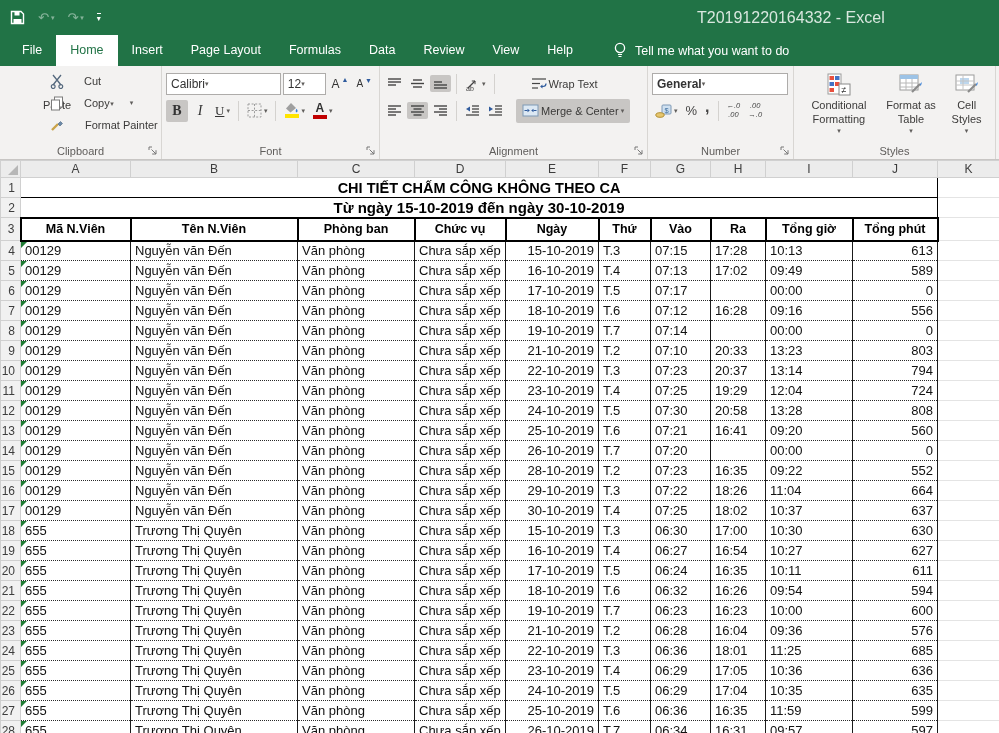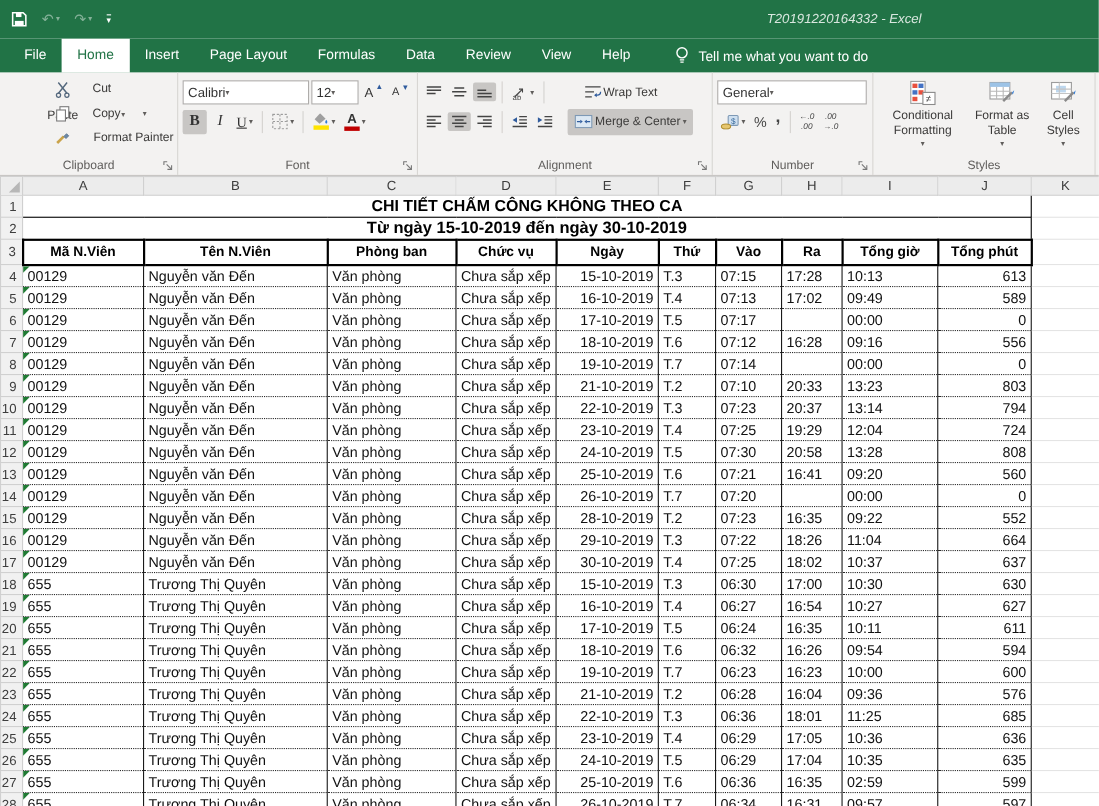--- a/index.html
+++ b/index.html
@@ -7,21 +7,21 @@
   body { font-family:"Liberation Sans","DejaVu Sans",sans-serif; background:#fff; }
   .app { width:999px; height:733px; position:relative; overflow:hidden; background:#fff; }
 
   
   .titlebar { height:35px; background:#217346; display:flex; align-items:center; position:relative; }
   .qat { display:flex; align-items:center; margin-left:10px; gap:13px; }
   .qbtn { display:flex; align-items:center; color:#fff; font-size:13px; line-height:1; }
   .qbtn.dis { opacity:.45; }
   .qcar { font-size:7px; margin-left:2px; color:#fff; }
   .qat-custom { color:#fff; font-size:8px; border-top:1px solid #fff; padding-top:1px; }
-  .win-title { position:absolute; left:697px; top:0; line-height:35px; color:#dcе9e2; color:#d9e7df; font-size:12px;font-style:italic; }
+  .win-title { position:absolute; left:697px; top:0; line-height:35px; color:#dcе9e2; color:#d9e7df; font-size:16px; }
 
   
   .tabsrow { height:31px; background:#217346; display:flex; align-items:stretch; }
   .rtab { color:#fff; font-size:12.5px; line-height:31px; padding:0 14px; cursor:default; }
   .rtab:first-child { margin-left:8px; }
   .rtab.active { background:#fff; color:#217346; }
   .tellme { display:flex; align-items:center; gap:8px; color:#fff; font-size:12.5px; margin-left:26px; }
 
   
   .ribbon { height:94px; background:#f3f2f1; border-bottom:1px solid #c8c6c4; display:flex; align-items:stretch; }
@@ -358,21 +358,21 @@
           <svg width="10" height="10" viewBox="0 0 10 10">
             <path d="M1 4V1h3" fill="none" stroke="#777"></path>
             <path d="M3.5 3.5L8 8" stroke="#777"></path>
             <path d="M8 4.2V8H4.2" fill="none" stroke="#777"></path>
           </svg>
         </span>
     </div>
 
     <div class="group" style="width:146px;">
       <div class="frow">
-        <div class="combo" style="width:136px;">
+        <div class="combo" style="width:136px;font-weight:bold;">
           <span>General</span>
           <span class="car">▾</span>
         </div>
       </div>
       <div class="frow">
         <div class="rbtn">
           <svg width="17" height="14">
               <rect x="7" y="1" width="9" height="9" rx="1" fill="#cfe0f0" stroke="#7e99b5"></rect>
               <ellipse cx="5" cy="11" rx="4.2" ry="2.3" fill="#e6c66e" stroke="#b29033"></ellipse>
               <text x="9.5" y="8.5" font-size="7.5" fill="#3f6f9f">$</text>
@@ -837,21 +837,21 @@
           <tr class="drow">
             <th class="rowh">27</th>
             <td class="dcell c-a"><span class="tri"></span><span>655</span></td>
             <td class="dcell c-b">Trương Thị Quyên</td>
             <td class="dcell c-c">Văn phòng</td>
             <td class="dcell c-d">Chưa sắp xếp</td>
             <td class="dcell c-e">25-10-2019</td>
             <td class="dcell c-f">T.6</td>
             <td class="dcell c-g">06:36</td>
             <td class="dcell c-h">16:35</td>
-            <td class="dcell c-i">02:59</td>
+            <td class="dcell c-i">11:59</td>
             <td class="dcell c-j">599</td>
             <td class="kcol"></td>
           </tr>
           <tr class="drow">
             <th class="rowh">28</th>
             <td class="dcell c-a"><span class="tri"></span><span>655</span></td>
             <td class="dcell c-b">Trương Thị Quyên</td>
             <td class="dcell c-c">Văn phòng</td>
             <td class="dcell c-d">Chưa sắp xếp</td>
             <td class="dcell c-e">26-10-2019</td>

